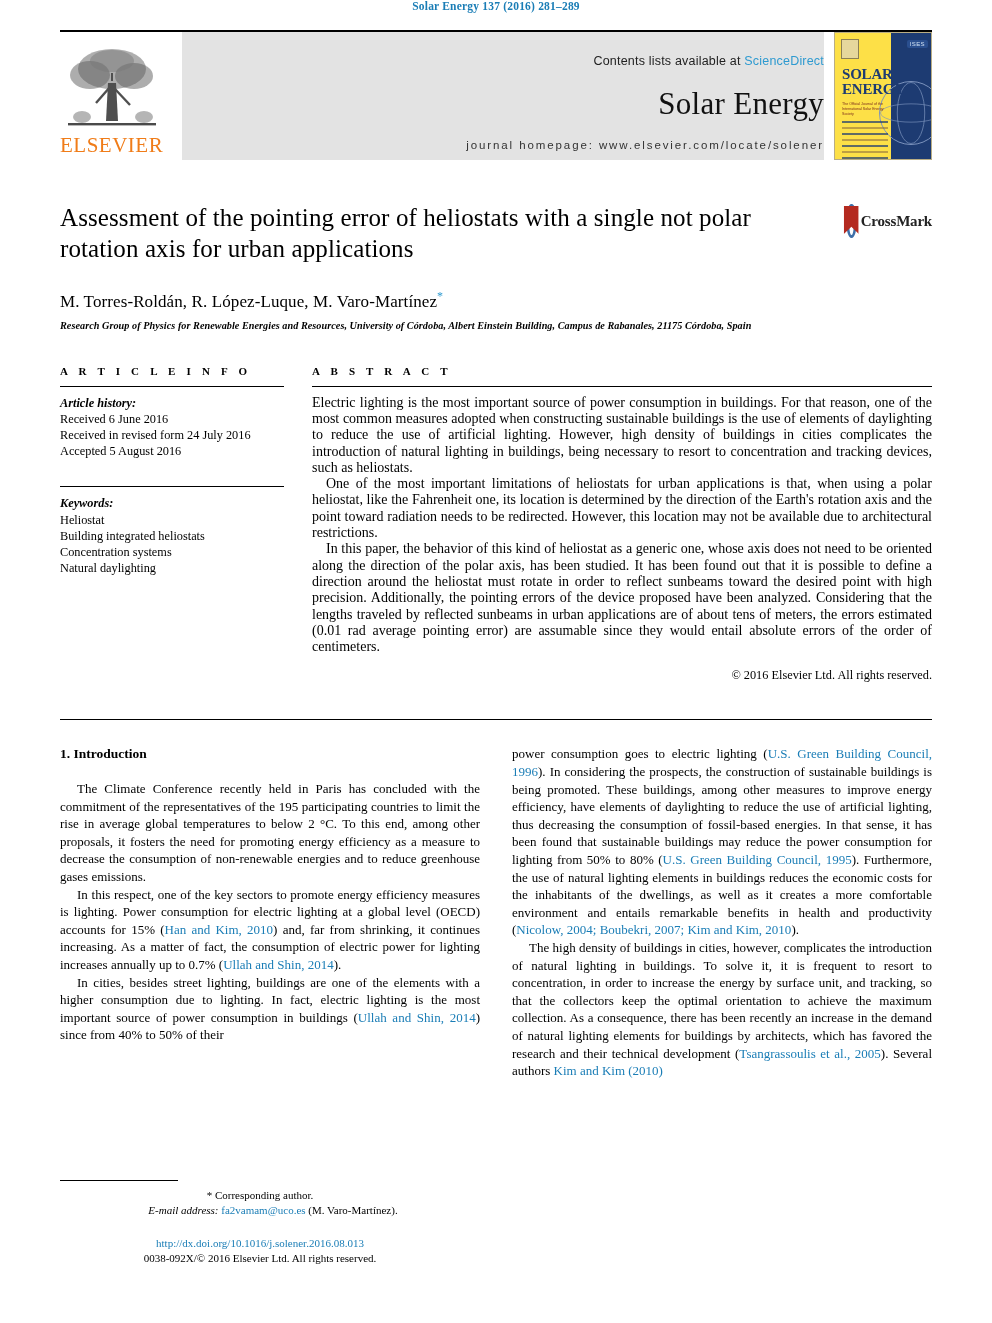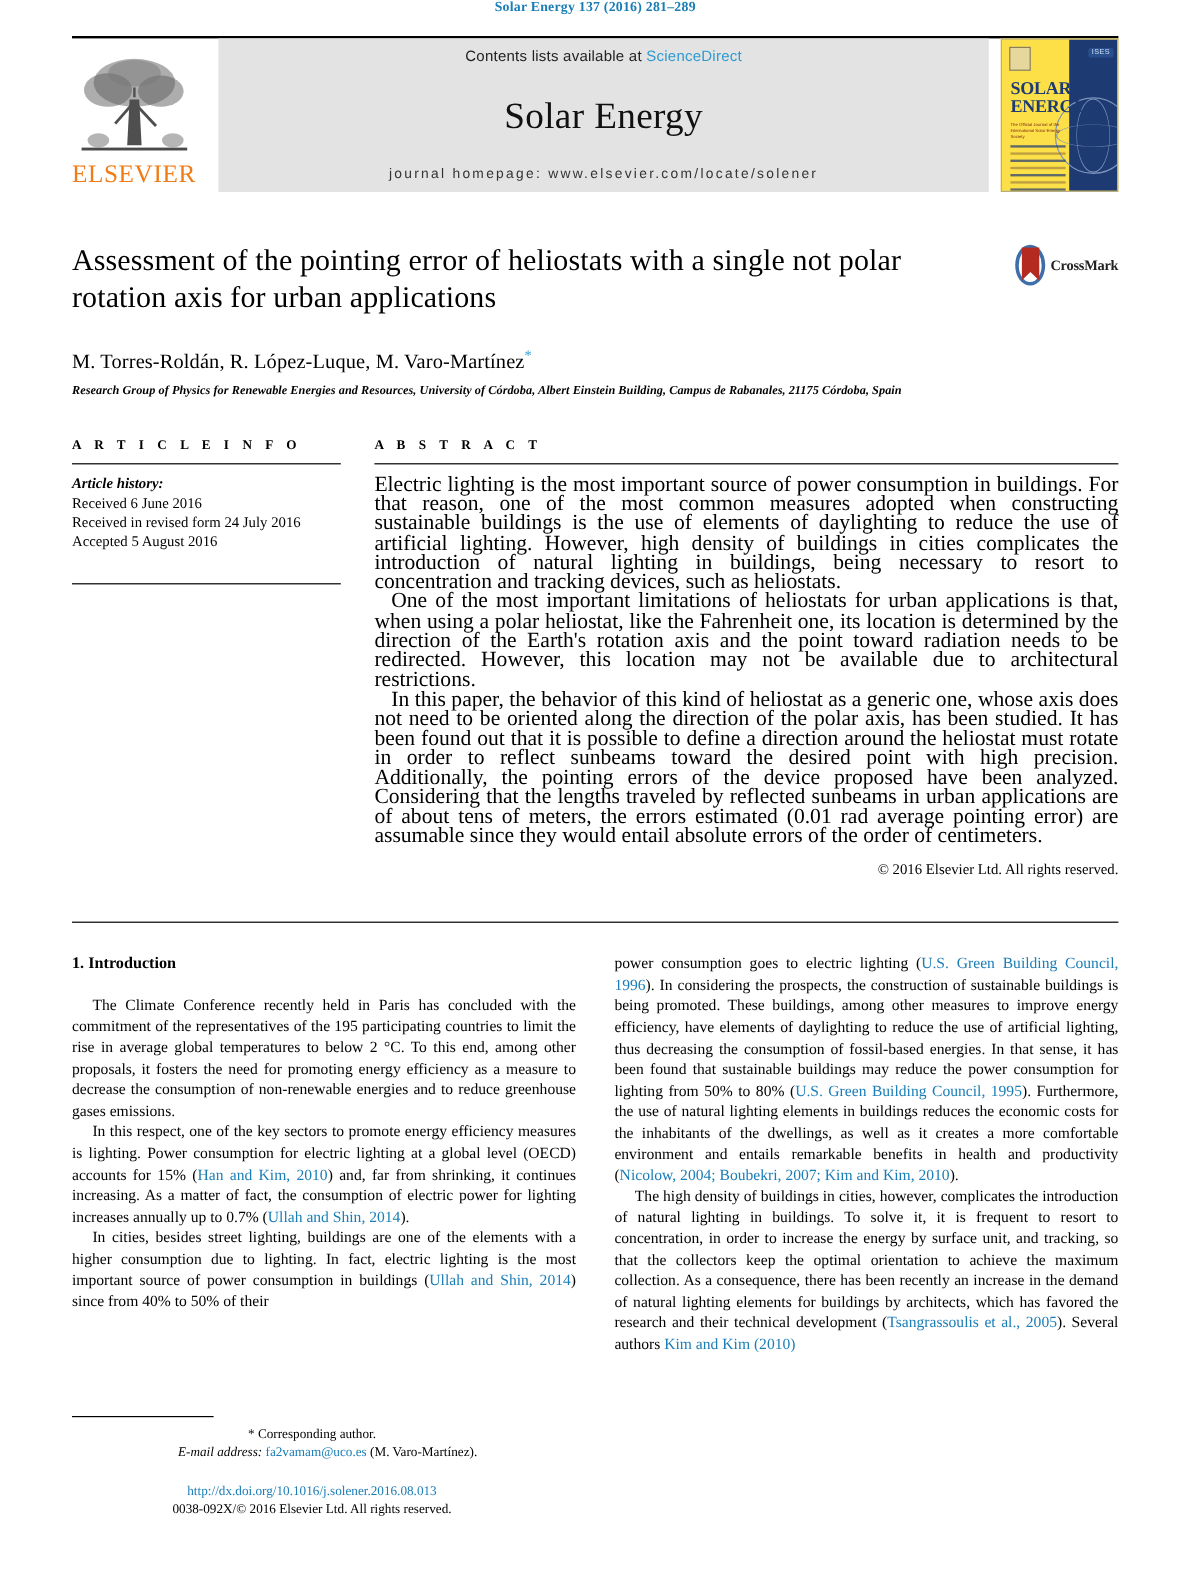--- a/index.html
+++ b/index.html
@@ -61,23 +61,23 @@
     color: #f07c18;
     line-height: 1;
     padding-bottom: 4px;
   }
   .journal-band {
     flex: 1 1 auto;
     background: #e3e3e3;
     margin-right: 10px;
     display: flex;
     flex-direction: column;
-    align-items: center;
+    align-items: flex-end;
     justify-content: space-between;
-    padding: 8px 0 9px 0;
+    padding: 22px 0 9px 0;
     box-sizing: border-box;
   }
   .contents-line {
     font-family: "Liberation Sans", sans-serif;
     font-size: 12.5px;
     color: #222;
     letter-spacing: .2px;
   }
   .contents-line .sd {
     color: #2e9ad0;
@@ -232,21 +232,21 @@
     left: 50%;
     transform: translateX(-50%);
     top: -1px;
     width: 15px;
     height: 28px;
     background: #b42a20;
     clip-path: polygon(0 0, 100% 0, 100% 100%, 50% 74%, 0 100%);
   }
   .cm-text {
     font-family: "Liberation Serif", serif;
-    font-size: 12px;
+    font-size: 15px;
     font-weight: bold;
     color: #222;
     letter-spacing: -.2px;
   }
 
   
   .info-abstract {
     margin-top: 34px;
     display: flex;
     align-items: flex-start;
@@ -263,21 +263,21 @@
     letter-spacing: 4.2px;
     margin-bottom: 9px;
   }
   .rule { border-top: 1px solid #000; }
   .info-block { padding-top: 8px; font-size: 12.3px; line-height: 16.2px; }
   .info-block .lbl { font-style: italic; font-weight: bold; }
   .kw-rule { margin-top: 27px; }
   .abs-rule { }
   .abstract-body {
     padding-top: 8px;
-    font-size: 18px;
+    font-size: 14px;
     line-height: 16.3px;
     text-align: justify;
   }
   .abstract-body p { margin: 0; }
   .abstract-body p + p { text-indent: 14px; }
   .copyline {
     text-align: right;
     margin-top: 13px;
     font-size: 12.3px;
   }
@@ -413,20 +413,27 @@
     <div class="col-info">
       <div class="sec-head">A R T I C L E   I N F O</div>
       <div class="rule"></div>
       <div class="info-block">
         <div class="lbl">Article history:</div>
         <div>Received 6 June 2016</div>
         <div>Received in revised form 24 July 2016</div>
         <div>Accepted 5 August 2016</div>
       </div>
       <div class="rule kw-rule"></div>
+      <div class="info-block">
+        <div class="lbl">Keywords:</div>
+        <div>Heliostat</div>
+        <div>Building integrated heliostats</div>
+        <div>Concentration systems</div>
+        <div>Natural daylighting</div>
+      </div>
     </div>
 
     <div class="col-abstract">
       <div class="sec-head">A B S T R A C T</div>
       <div class="rule abs-rule"></div>
       <div class="abstract-body">
         <p>Electric lighting is the most important source of power consumption in buildings. For that reason, one of the most common measures adopted when constructing sustainable buildings is the use of elements of daylighting to reduce the use of artificial lighting. However, high density of buildings in cities complicates the introduction of natural lighting in buildings, being necessary to resort to concentration and tracking devices, such as heliostats.</p>
         <p>One of the most important limitations of heliostats for urban applications is that, when using a polar heliostat, like the Fahrenheit one, its location is determined by the direction of the Earth's rotation axis and the point toward radiation needs to be redirected. However, this location may not be available due to architectural restrictions.</p>
         <p>In this paper, the behavior of this kind of heliostat as a generic one, whose axis does not need to be oriented along the direction of the polar axis, has been studied. It has been found out that it is possible to define a direction around the heliostat must rotate in order to reflect sunbeams toward the desired point with high precision. Additionally, the pointing errors of the device proposed have been analyzed. Considering that the lengths traveled by reflected sunbeams in urban applications are of about tens of meters, the errors estimated (0.01 rad average pointing error) are assumable since they would entail absolute errors of the order of centimeters.</p>
       </div>

